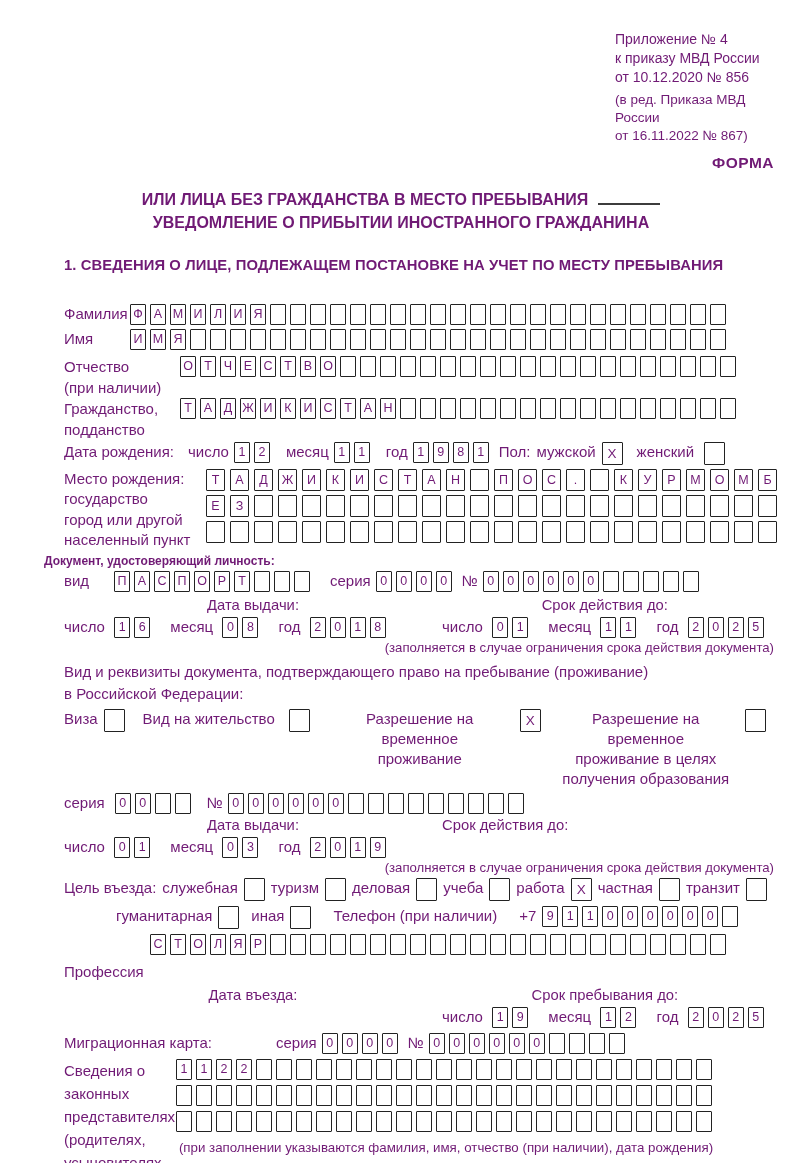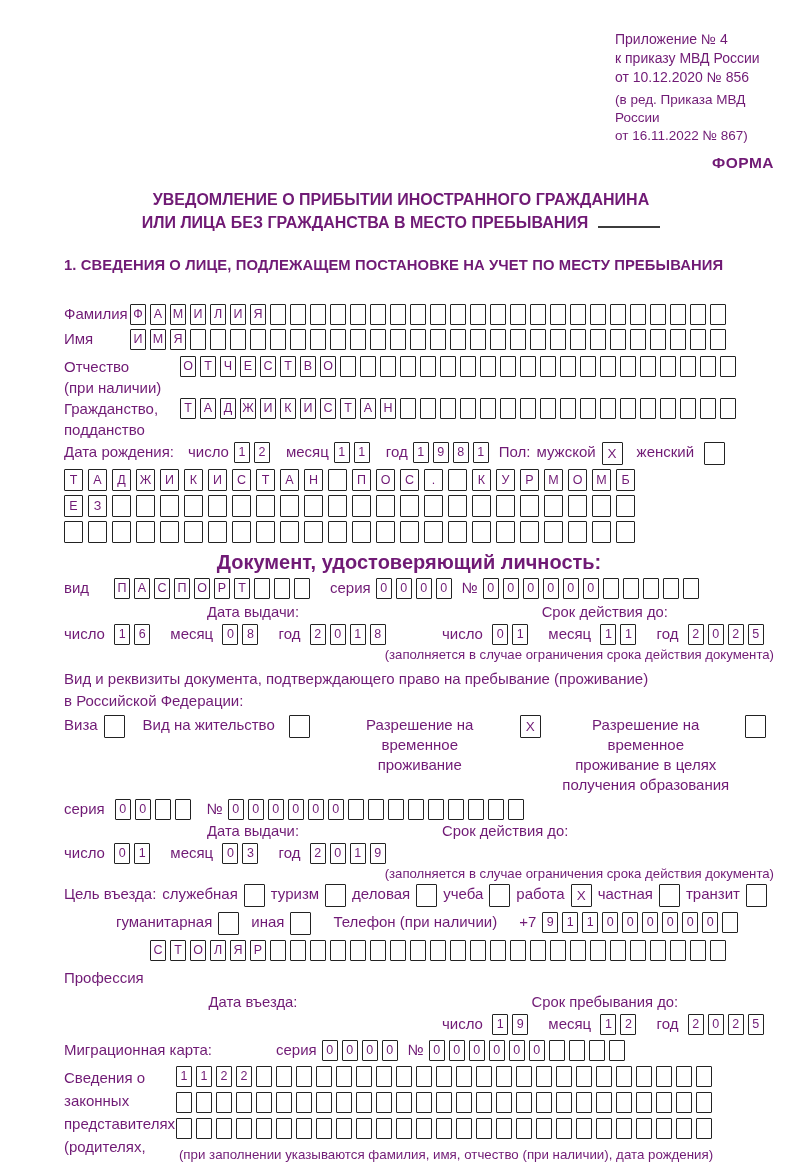--- a/index.html
+++ b/index.html
@@ -30,21 +30,21 @@
   }
   .cells-w .cell{width:17px;margin-right:5px;height:20px;line-height:20px;}
   .cbox{
     display:inline-block;width:19px;height:21px;border:1.6px solid #222;
     text-align:center;font-size:13.5px;line-height:21px;vertical-align:top;
     border-radius:1px;flex:0 0 auto;
   }
   .mt28{margin-top:28px;}.mt2{margin-top:2px;}.mt4{margin-top:4px;}
   .mt5{margin-top:5px;}.mt6{margin-top:6px;}
   .lbl2{line-height:21px;}
-  .doc-head{text-align:center;font-weight:bold;font-size:20px;margin:2px 0 2px -20px;}
+  .doc-head{font-weight:bold;font-size:12px;margin:2px 0 2px -20px;}
   .mr6{margin-right:6px;}.mr10{margin-right:10px;}.mr14{margin-right:14px;}
   .dwrap{display:flex;}
   .dcol{display:flex;flex-direction:column;}
   .dcol1{width:378px;}
   .dhead{text-align:center;font-size:14.8px;line-height:19px;}
   .dline{white-space:nowrap;margin-top:2px;}
   .dlbl{margin-right:5px;}
   .dgap{margin-right:12px;}
   .note{font-size:13.2px;text-align:right;line-height:17px;margin-top:1px;}
   .opt-label{text-align:center;line-height:20px;}
@@ -68,24 +68,24 @@
       <div>от 10.12.2020 № 856</div>
       <div class="annex-note">
         <div>(в ред. Приказа МВД России</div>
         <div>от 16.11.2022 № 867)</div>
       </div>
     </div>
 
     <div class="forma">ФОРМА</div>
 
     <div class="title">
-      <div>УВЕДОМЛЕНИЕ О ПРИБЫТИИ ИНОСТРАННОГО ГРАЖДАНИНА</div>
       <div>
         <span>ИЛИ ЛИЦА БЕЗ ГРАЖДАНСТВА В МЕСТО ПРЕБЫВАНИЯ</span><span class="uline"></span>
       </div>
+      <div>УВЕДОМЛЕНИЕ О ПРИБЫТИИ ИНОСТРАННОГО ГРАЖДАНИНА</div>
     </div>
 
     <div class="sec1">1. СВЕДЕНИЯ О ЛИЦЕ, ПОДЛЕЖАЩЕМ ПОСТАНОВКЕ НА УЧЕТ ПО МЕСТУ ПРЕБЫВАНИЯ</div>
 
     <div class="frow mt28">
       <div class="flabel w66">Фамилия</div>
       <div class="cells"><span class="cell">Ф</span><span class="cell">А</span><span class="cell">М</span><span class="cell">И</span><span class="cell">Л</span><span class="cell">И</span><span class="cell">Я</span><span class="cell"></span><span class="cell"></span><span class="cell"></span><span class="cell"></span><span class="cell"></span><span class="cell"></span><span class="cell"></span><span class="cell"></span><span class="cell"></span><span class="cell"></span><span class="cell"></span><span class="cell"></span><span class="cell"></span><span class="cell"></span><span class="cell"></span><span class="cell"></span><span class="cell"></span><span class="cell"></span><span class="cell"></span><span class="cell"></span><span class="cell"></span><span class="cell"></span><span class="cell"></span></div>
     </div>
 
     <div class="frow mt4">
@@ -118,20 +118,26 @@
       <span class="dlbl">год</span>
       <span class="cells mr6"><span class="cell">1</span><span class="cell">9</span><span class="cell">8</span><span class="cell">1</span></span>
       <span class="mr6">Пол:</span>
       <span class="mr6">мужской</span>
       <span class="cbox mr14">X</span>
       <span class="mr10">женский</span>
       <span class="cbox"></span>
     </div>
 
     <div class="frow mt4">
+      <div class="bp-label">
+        <div>Место рождения:</div>
+        <div>государство</div>
+        <div>город или другой</div>
+        <div>населенный пункт</div>
+      </div>
       <div class="bp-rows">
         <span class="cells cells-w"><span class="cell">Т</span><span class="cell">А</span><span class="cell">Д</span><span class="cell">Ж</span><span class="cell">И</span><span class="cell">К</span><span class="cell">И</span><span class="cell">С</span><span class="cell">Т</span><span class="cell">А</span><span class="cell">Н</span><span class="cell"></span><span class="cell">П</span><span class="cell">О</span><span class="cell">С</span><span class="cell">.</span><span class="cell"></span><span class="cell">К</span><span class="cell">У</span><span class="cell">Р</span><span class="cell">М</span><span class="cell">О</span><span class="cell">М</span><span class="cell">Б</span></span>
         <span class="cells cells-w"><span class="cell">Е</span><span class="cell">З</span><span class="cell"></span><span class="cell"></span><span class="cell"></span><span class="cell"></span><span class="cell"></span><span class="cell"></span><span class="cell"></span><span class="cell"></span><span class="cell"></span><span class="cell"></span><span class="cell"></span><span class="cell"></span><span class="cell"></span><span class="cell"></span><span class="cell"></span><span class="cell"></span><span class="cell"></span><span class="cell"></span><span class="cell"></span><span class="cell"></span><span class="cell"></span><span class="cell"></span></span>
         <span class="cells cells-w"><span class="cell"></span><span class="cell"></span><span class="cell"></span><span class="cell"></span><span class="cell"></span><span class="cell"></span><span class="cell"></span><span class="cell"></span><span class="cell"></span><span class="cell"></span><span class="cell"></span><span class="cell"></span><span class="cell"></span><span class="cell"></span><span class="cell"></span><span class="cell"></span><span class="cell"></span><span class="cell"></span><span class="cell"></span><span class="cell"></span><span class="cell"></span><span class="cell"></span><span class="cell"></span><span class="cell"></span></span>
       </div>
     </div>
 
     <div class="doc-head">Документ, удостоверяющий личность:</div>
 
     <div class="frow" style="white-space:nowrap;">

